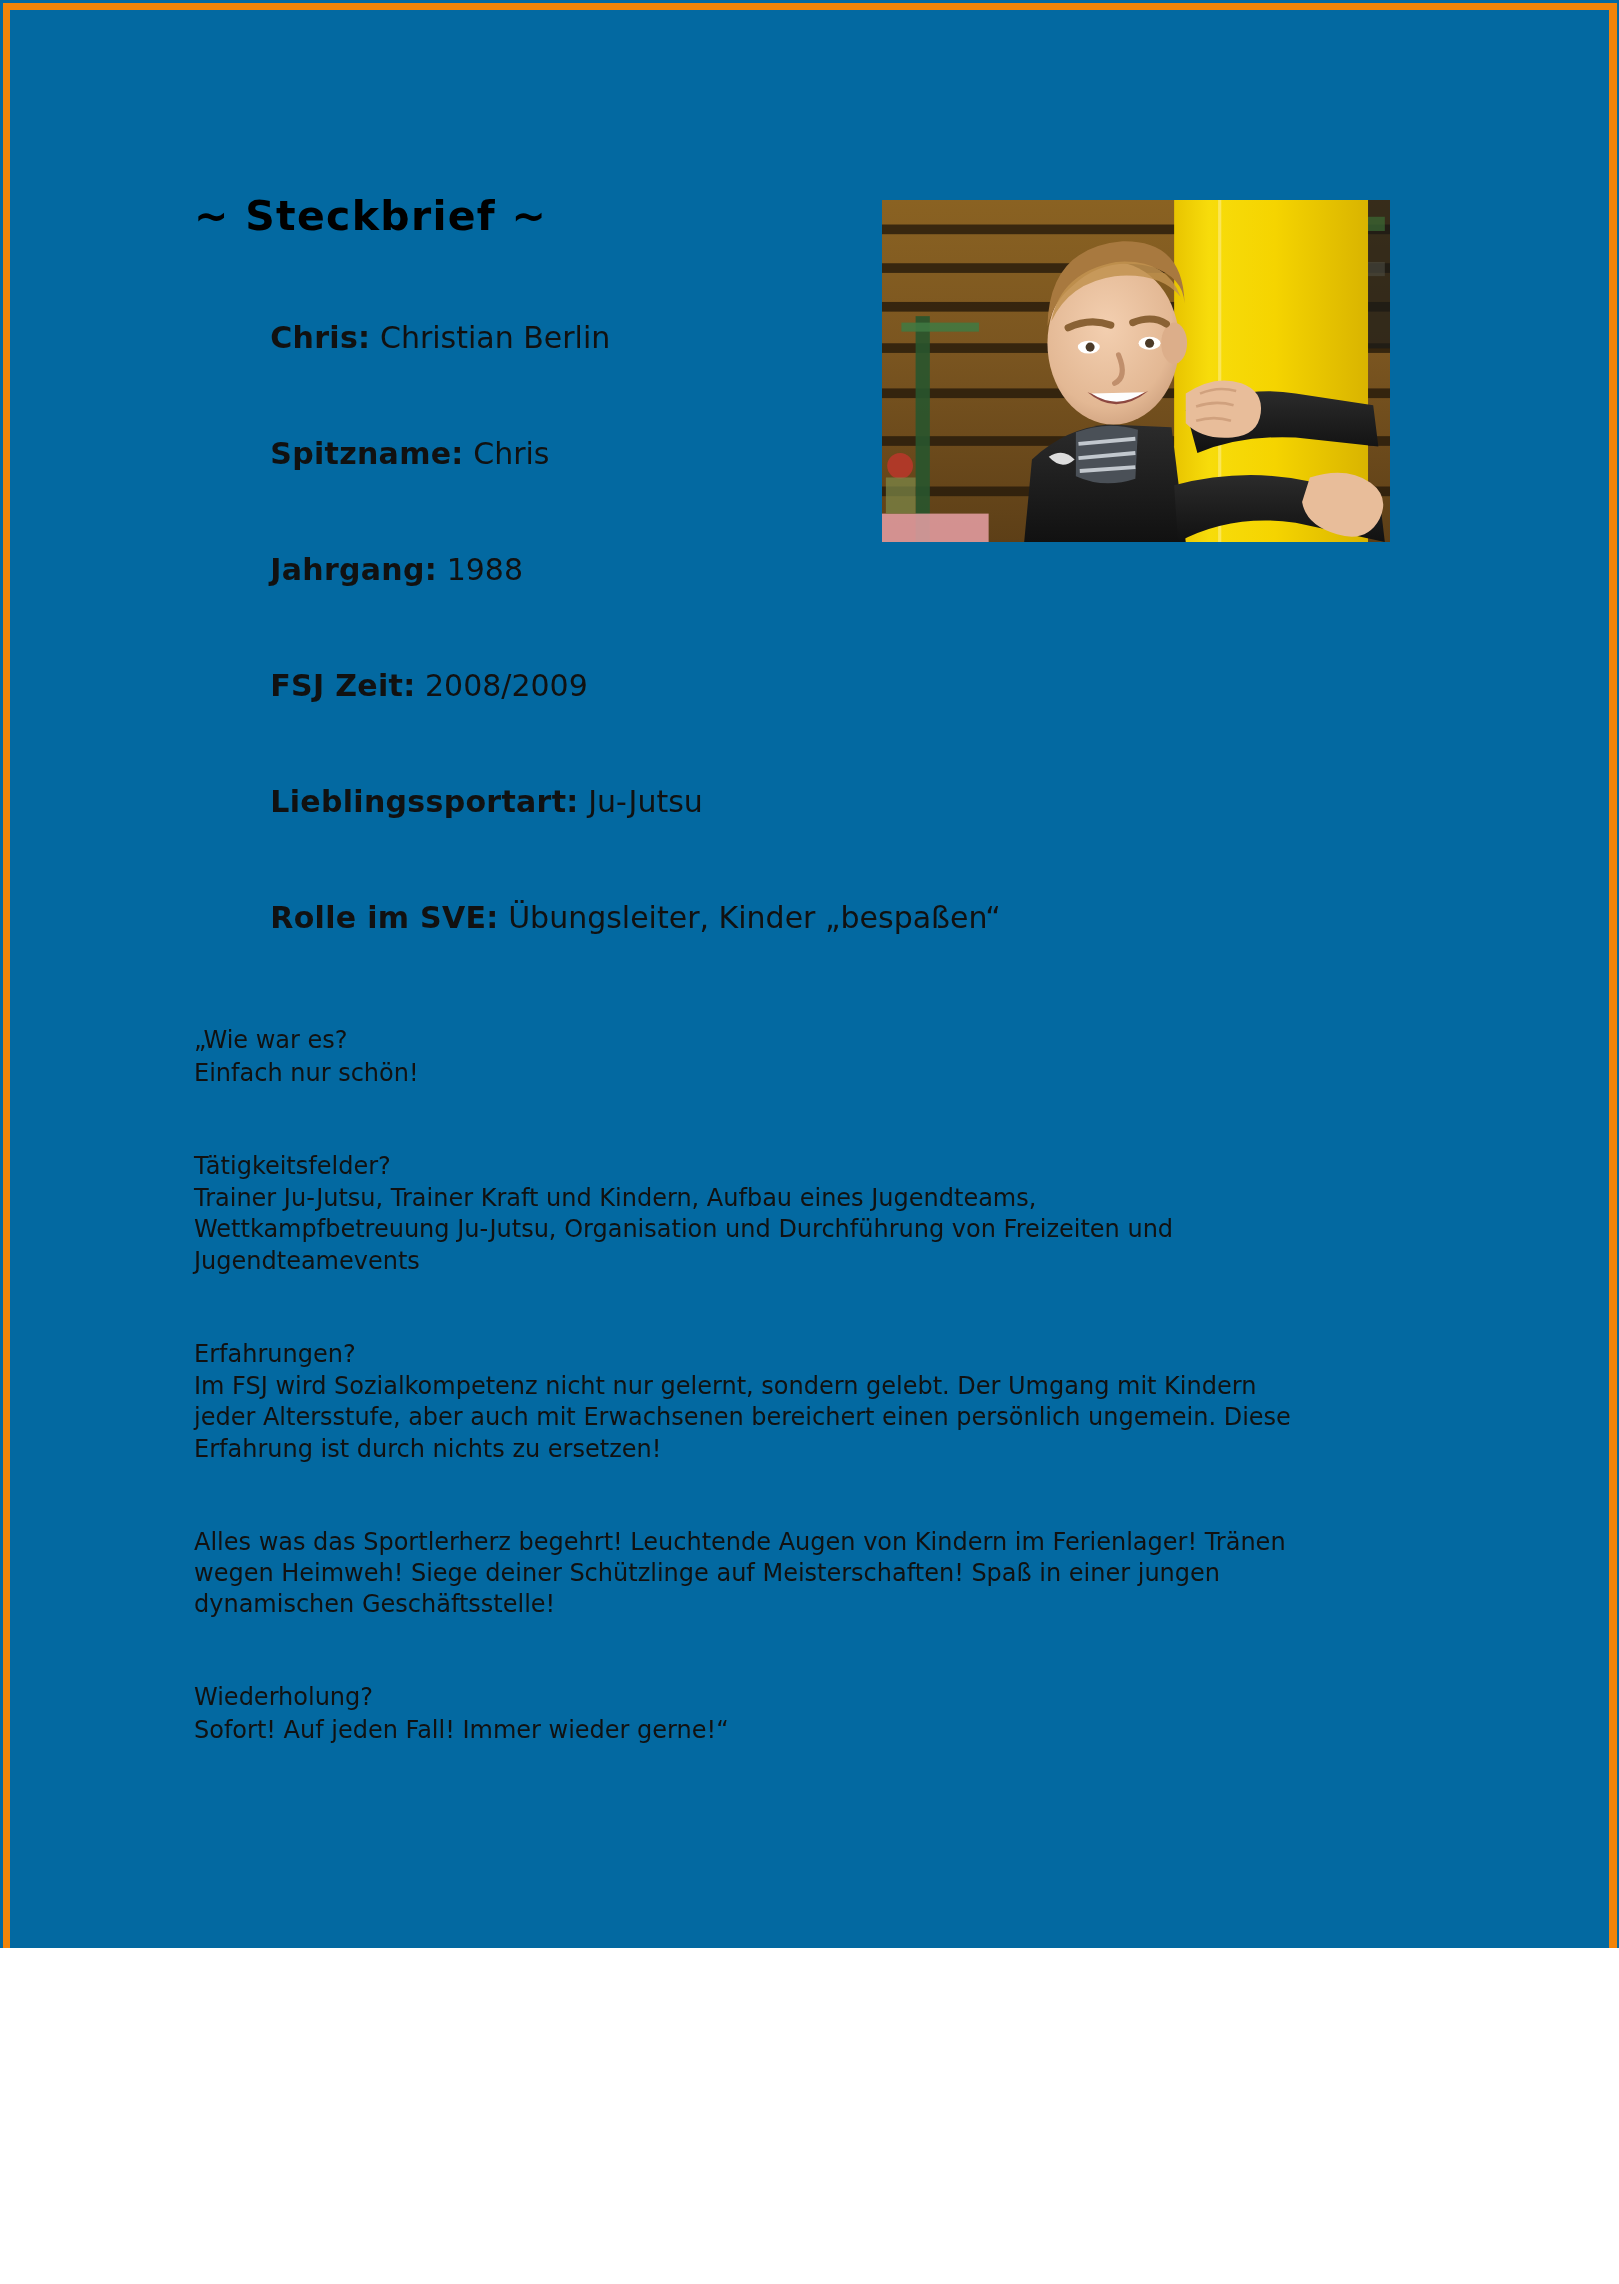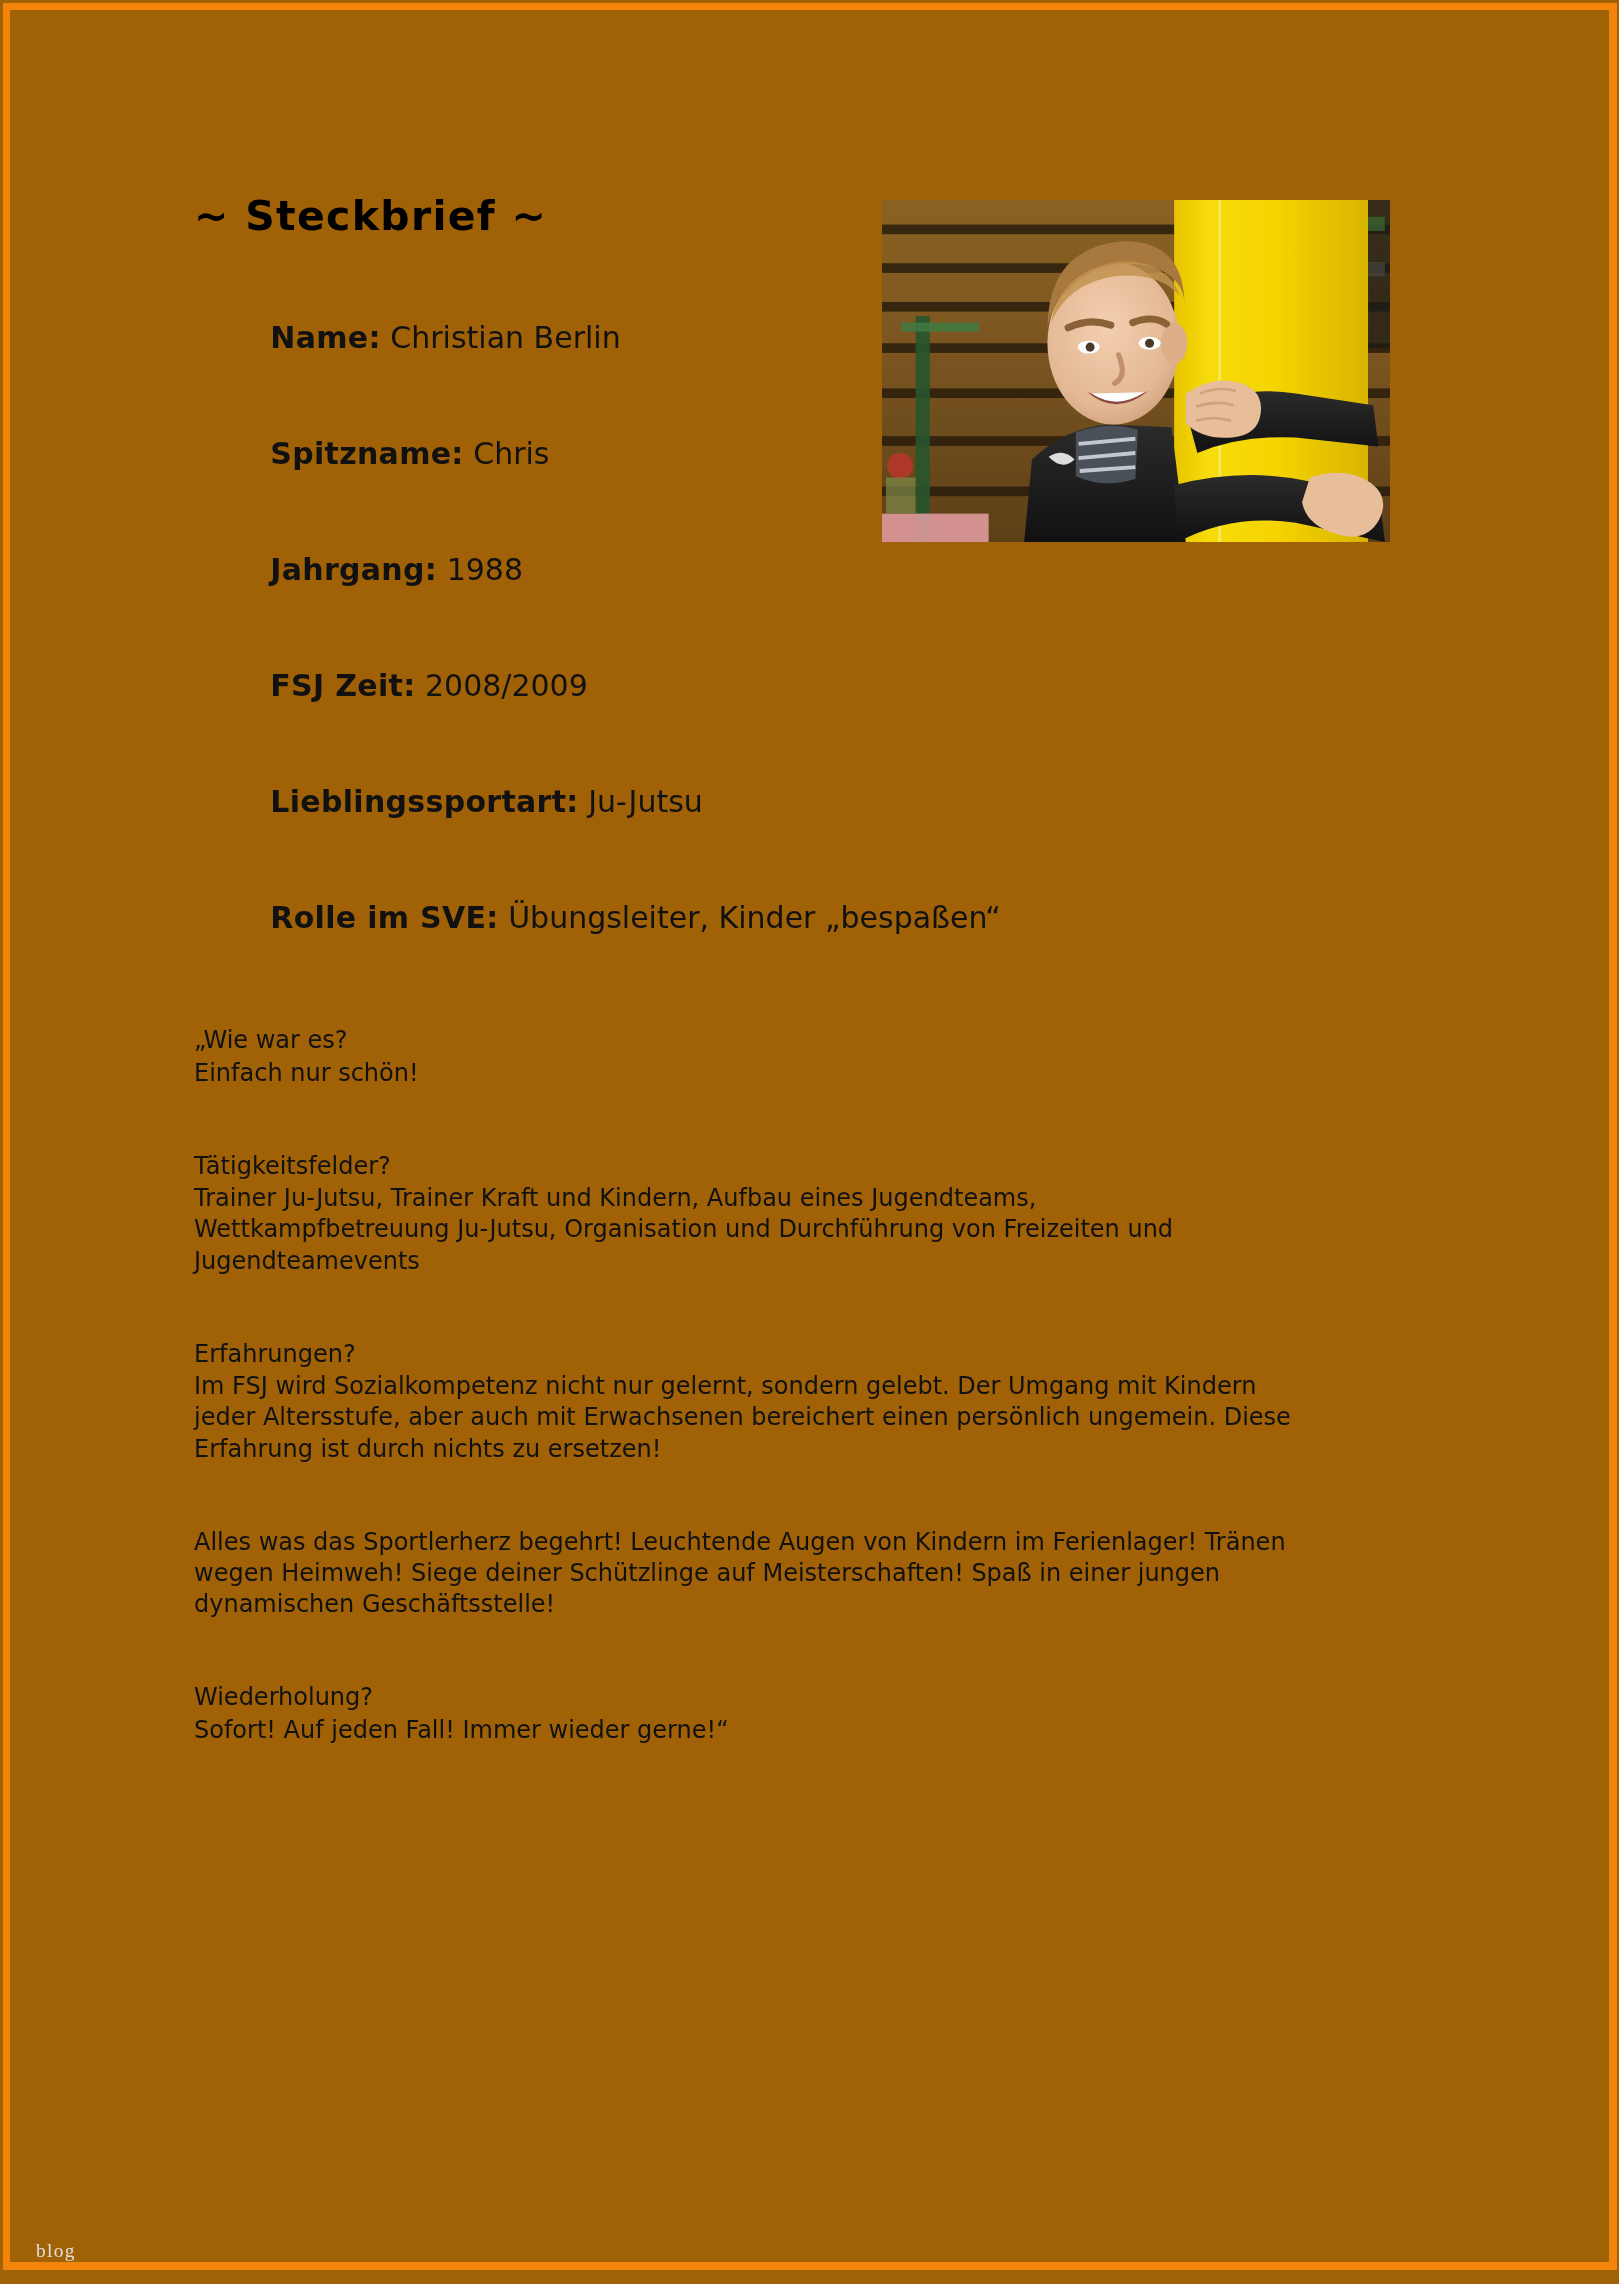--- a/index.html
+++ b/index.html
@@ -5,22 +5,22 @@
 <style>
   html, body {
     margin: 0;
     padding: 0;
     background: #ffffff;
   }
 
   .page {
     position: relative;
     width: 1619px;
-    height: 2284px;
-    background: #a16207;
+    height: 1948px;
+    background: #0369a1;
     box-sizing: border-box;
     overflow: hidden;
     font-family: "DejaVu Sans", sans-serif;
   }
 
   
   .frame-bar { position: absolute; background: #f28409; }
   .frame-top    { left: 2.6px;  top: 2.6px;     width: 1614px; height: 7.8px; }
   .frame-bottom { left: 2.6px;  top: 2262px;  width: 1614px; height: 7.8px; }
   .frame-left   { left: 2.6px;  top: 2.6px;     width: 7.8px;   height: 2267px; }
@@ -212,21 +212,21 @@
       <path d="M662 430 q56 -18 94 8 q30 22 14 56 q-20 38 -66 24 q-48 -14 -54 -50 z" fill="#e8bd9a"></path>
     </svg>
   </div>
 
   <div class="content">
 
     <h1 class="doc-title">~ Steckbrief ~</h1>
 
     <ul class="info-list">
       <li class="info-row">
-        <span class="info-label">Name:</span><span> </span><span class="info-value">Christian Berlin</span>
+        <span class="info-label">Chris:</span><span> </span><span class="info-value">Christian Berlin</span>
       </li>
       <li class="info-row">
         <span class="info-label">Spitzname:</span><span> </span><span class="info-value">Chris</span>
       </li>
       <li class="info-row">
         <span class="info-label">Jahrgang:</span><span> </span><span class="info-value">1988</span>
       </li>
       <li class="info-row">
         <span class="info-label">FSJ Zeit:</span><span> </span><span class="info-value">2008/2009</span>
       </li>

